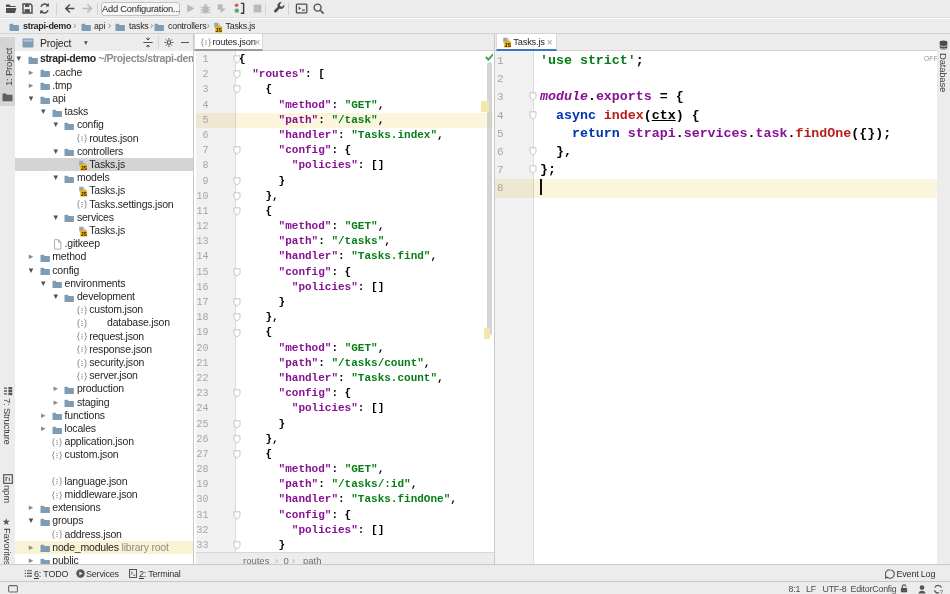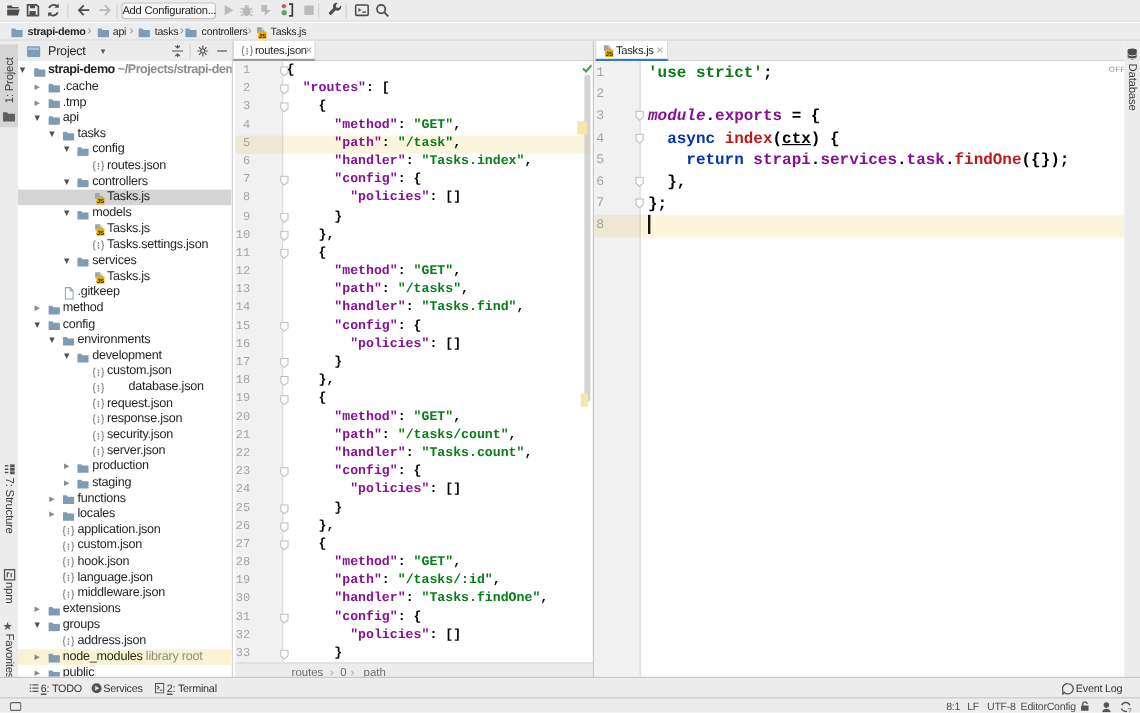--- a/index.html
+++ b/index.html
@@ -556,32 +556,20 @@
             <svg width="10" height="11" viewBox="0 0 10 11" style="display:block">
               <path d="M2.6 1.6 c-1 0-1.3.5-1.3 1.2 v1.6 c0 .6-.3 1-.9 1.1 .6.1.9.5.9 1.1 v1.6 c0 .7.3 1.2 1.3 1.2" fill="none" stroke="#7d7d7d" stroke-width="0.85"></path>
               <path d="M7.4 1.6 c1 0 1.3.5 1.3 1.2 v1.6 c0 .6.3 1 .9 1.1 -.6.1-.9.5-.9 1.1 v1.6 c0 .7-.3 1.2-1.3 1.2" fill="none" stroke="#7d7d7d" stroke-width="0.85"></path>
               <circle cx="5" cy="3.6" r="0.7" fill="#7d7d7d"></circle>
               <circle cx="5" cy="5.6" r="0.7" fill="#7d7d7d"></circle>
               <circle cx="5" cy="7.6" r="0.7" fill="#7d7d7d"></circle>
             </svg>
           </span>
           <span class="tl" style="left:49.6px;">custom.json</span>
         </div>
-<div class="trow" style="top:410.6px">
-          <span class="ic" style="left:37.1px;top:1.5px">
-            <svg width="10" height="11" viewBox="0 0 10 11" style="display:block">
-              <path d="M2.6 1.6 c-1 0-1.3.5-1.3 1.2 v1.6 c0 .6-.3 1-.9 1.1 .6.1.9.5.9 1.1 v1.6 c0 .7.3 1.2 1.3 1.2" fill="none" stroke="#7d7d7d" stroke-width="0.85"></path>
-              <path d="M7.4 1.6 c1 0 1.3.5 1.3 1.2 v1.6 c0 .6.3 1 .9 1.1 -.6.1-.9.5-.9 1.1 v1.6 c0 .7-.3 1.2-1.3 1.2" fill="none" stroke="#7d7d7d" stroke-width="0.85"></path>
-              <circle cx="5" cy="3.6" r="0.7" fill="#7d7d7d"></circle>
-              <circle cx="5" cy="5.6" r="0.7" fill="#7d7d7d"></circle>
-              <circle cx="5" cy="7.6" r="0.7" fill="#7d7d7d"></circle>
-            </svg>
-          </span>
-          <span class="tl" style="left:49.6px;">hook.json</span>
-        </div>
 <div class="trow" style="top:423.8px">
           <span class="ic" style="left:37.1px;top:1.5px">
             <svg width="10" height="11" viewBox="0 0 10 11" style="display:block">
               <path d="M2.6 1.6 c-1 0-1.3.5-1.3 1.2 v1.6 c0 .6-.3 1-.9 1.1 .6.1.9.5.9 1.1 v1.6 c0 .7.3 1.2 1.3 1.2" fill="none" stroke="#7d7d7d" stroke-width="0.85"></path>
               <path d="M7.4 1.6 c1 0 1.3.5 1.3 1.2 v1.6 c0 .6.3 1 .9 1.1 -.6.1-.9.5-.9 1.1 v1.6 c0 .7-.3 1.2-1.3 1.2" fill="none" stroke="#7d7d7d" stroke-width="0.85"></path>
               <circle cx="5" cy="3.6" r="0.7" fill="#7d7d7d"></circle>
               <circle cx="5" cy="5.6" r="0.7" fill="#7d7d7d"></circle>
               <circle cx="5" cy="7.6" r="0.7" fill="#7d7d7d"></circle>
             </svg>
           </span>

